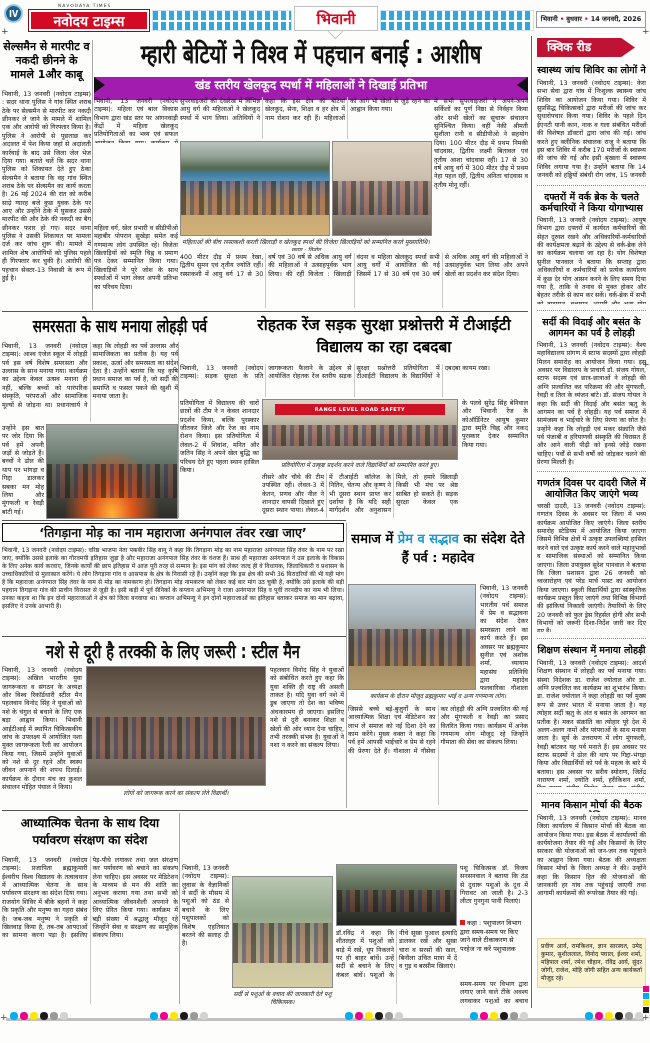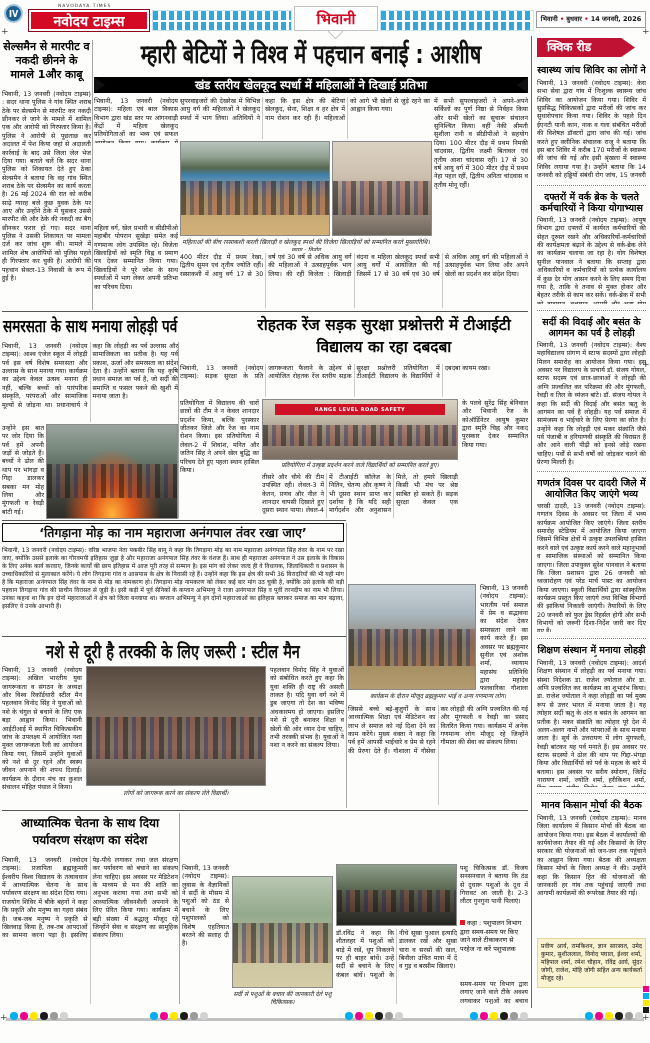--- a/index.html
+++ b/index.html
@@ -63,37 +63,37 @@
 
   <div class="abs vr" style="left:92px;top:40px;height:270px;"></div>
   <div class="abs vr" style="left:178px;top:342px;height:176px;"></div>
   <div class="abs vr" style="left:346px;top:523px;height:285px;"></div>
   <div class="abs vr" style="left:179px;top:813px;height:191px;"></div>
 
   <div class="abs hl center" style="left:2px;top:40px;width:89px;height:46px;font-size:11px;line-height:1.28;">सेल्समैन से मारपीट व नकदी छीनने के मामले 1और काबू</div>
   <div class="abs body" style="left:2px;top:90px;width:89px;height:219px;">भिवानी, 13 जनवरी (नवोदय टाइम्स) : सदर थाना पुलिस ने गांव स्थित शराब ठेके पर सेल्समैन से मारपीट कर नकदी छीनकर ले जाने के मामले में शामिल एक और आरोपी को गिरफ्तार किया है। पुलिस ने आरोपी से पूछताछ कर अदालत में पेश किया जहां से अदालती कार्रवाई के बाद उसे जिला जेल भेज दिया गया। बताते चलें कि सदर थाना पुलिस को शिकायत देते हुए ठेका सेल्समैन ने बताया कि वह गांव स्थित शराब ठेके पर सेल्समैन का कार्य करता है। 26 मई 2024 की रात को करीब साढ़े ग्यारह बजे कुछ युवक ठेके पर आए और उन्होंने ठेके में घुसकर उससे मारपीट की और ठेके की नकदी का बैग छीनकर फरार हो गए। सदर थाना पुलिस ने उसकी शिकायत पर मामला दर्ज कर जांच शुरू की। मामले में शामिल शेष आरोपियों को पुलिस पहले ही गिरफ्तार कर चुकी है। आरोपी की पहचान सेक्टर-13 निवासी के रूप में हुई है।</div>
 
   <div class="abs center nowrap" style="left:94px;top:40px;width:434px;height:34px;font-size:20px;font-weight:bold;overflow:visible;"><span class="cond">म्हारी बेटियों ने विश्व में पहचान बनाई : आशीष</span></div>
-  <div class="abs" style="left:94px;top:77px;width:434px;height:16px;background:#000000;">
+  <div class="abs" style="left:94px;top:77px;width:434px;height:23px;background:#a21caf;">
     <div class="banner-tri abs" style="left:0;top:0;border-left:11px solid #111;"></div>
     <div class="banner-tri abs" style="right:0;top:0;border-right:11px solid #111;"></div>
     <div class="center nowrap" style="color:#fff;font-size:11.5px;font-weight:bold;line-height:16px;">खंड स्तरीय खेलकूद स्पर्धा में महिलाओं ने दिखाई प्रतिभा</div>
   </div>
   <div class="abs body" style="left:94px;top:97px;width:84px;height:46px;">भिवानी, 13 जनवरी (नवोदय टाइम्स): महिला एवं बाल विकास विभाग द्वारा खंड स्तर पर आंगनवाड़ी केंद्रों में महिला खेलकूद प्रतियोगिताओं का भव्य एवं सफल आयोजन किया गया। कार्यक्रम में मुख्य अतिथि के रूप में बाढड़ा एसडीएम आरती वर्मा, खंड अधिकारी व अन्य मौजूद रहे।</div>
   <div class="abs body" style="left:94px;top:224px;width:84px;height:85px;">महिला वर्ग, खेल प्रभारी व सीडीपीओ महाबीर पोपरान सुखेड़ा समेत कई गणमान्य लोग उपस्थित रहे। विजेता खिलाड़ियों को स्मृति चिह्न व प्रमाण पत्र देकर सम्मानित किया गया। खिलाड़ियों ने पूरे जोश के साथ स्पर्धाओं में भाग लेकर अपनी प्रतिभा का परिचय दिया।</div>
   <div class="abs body c3" style="left:180px;top:97px;width:250px;height:42px;">सुपरवाइजरों की देखरेख में विभिन्न आयु वर्ग की महिलाओं ने खेलकूद स्पर्धा में भाग लिया। अतिथियों ने कहा कि इस क्षेत्र की बेटियां खेलकूद, सेना, शिक्षा व हर क्षेत्र में नाम रोशन कर रही हैं। महिलाओं को आगे भी खेलों से जुड़े रहने का आह्वान किया गया।</div>
   <div class="abs body" style="left:434px;top:97px;width:94px;height:152px;">में सभी सुपरवाइजरों ने अपने-अपने सर्किलों का पूर्ण निष्ठा से निर्वहन किया और सभी खेलों का सुचारू संचालन सुनिश्चित किया। वहीं नेकी श्रीमती सुशीला रानी व सीडीपीओ ने सहयोग दिया। 100 मीटर दौड़ में प्रथम निमकी चांदवास, द्वितीय लक्ष्मी बितावल एवं तृतीय आशा चांदवास रहीं। 17 से 30 वर्ष आयु वर्ग में 300 मीटर दौड़ में प्रथम नेहा पहल रहीं, द्वितीय अनिता चांदवास व तृतीय मोनू रहीं।</div>
   <div class="abs ph ph-tug" style="left:180px;top:141px;width:150px;height:95px;"></div>
   <div class="abs ph ph-award" style="left:332px;top:141px;width:100px;height:95px;"></div>
   <div class="abs caption" style="left:180px;top:238px;width:252px;height:13px;">महिलाओं की बीच रस्साकशी करती खिलाड़ी व खेलकूद स्पर्धा की विजेता खिलाड़ियों को सम्मानित करते मुख्यातिथि। छाया : विनोद</div>
   <div class="abs body c4" style="left:180px;top:253px;width:348px;height:55px;">400 मीटर दौड़ में प्रथम रेखा, द्वितीय सुमन एवं तृतीय ज्योति रहीं। रस्साकशी में आयु वर्ग 17 से 30 वर्ष एवं 30 वर्ष से अधिक आयु वर्ग की महिलाओं ने उत्साहपूर्वक भाग लिया। की रहीं विजेता : खिलाड़ी वंदना व महिला खेलकूद स्पर्धा सभी आयु वर्गों में आयोजित की गई जिसमें 17 से 30 वर्ष एवं 30 वर्ष से अधिक आयु वर्ग की महिलाओं ने उत्साहपूर्वक भाग लिया और अपने खेलों का प्रदर्शन कर संदेश दिया।</div>
 
   <div class="abs hr" style="left:2px;top:311px;width:526px;"></div>
 
-  <div class="abs hl nowrap" style="left:3px;top:317px;width:234px;height:22px;font-size:13.5px;overflow:visible;"><span class="cond">समरसता के साथ मनाया लोहड़ी पर्व</span></div>
+  <div class="abs hl nowrap" style="left:3px;top:317px;width:234px;height:22px;font-size:13.5px;overflow:visible;text-align:center;"><span class="cond">समरसता के साथ मनाया लोहड़ी पर्व</span></div>
   <div class="abs body c2" style="left:2px;top:342px;width:176px;height:80px;">भिवानी, 13 जनवरी (नवोदय टाइम्स): आश्व एंजेल स्कूल में लोहड़ी पर्व इस वर्ष विशेष समरसता और उल्लास के साथ मनाया गया। कार्यक्रम का उद्देश्य केवल उत्सव मनाना ही नहीं, बल्कि बच्चों को पारंपरिक संस्कृति, परंपराओं और सामाजिक मूल्यों से जोड़ना था। प्रधानाचार्य ने कहा कि लोहड़ी का पर्व उल्लास और सामाजिकता का प्रतीक है। यह पर्व प्रकाश, ऊर्जा और समरसता का संदेश देता है। उन्होंने बताया कि यह कृषि प्रधान समाज का पर्व है, जो सर्दी की समाप्ति व फसल पकने की खुशी में मनाया जाता है।</div>
   <div class="abs body" style="left:2px;top:424px;width:42px;height:94px;">उन्होंने इस बात पर जोर दिया कि पर्व हमें अपनी जड़ों से जोड़ते हैं। बच्चों ने ढोल की थाप पर भांगड़ा व गिद्दा डालकर सबका मन मोह लिया और मूंगफली व रेवड़ी बांटी गई।</div>
   <div class="abs ph ph-bonfire" style="left:46px;top:424px;width:132px;height:95px;"></div>
 
   <div class="abs hl center" style="left:240px;top:315px;width:288px;height:47px;font-size:15.5px;line-height:1.4;">रोहतक रेंज सड़क सुरक्षा प्रश्नोत्तरी में टीआईटी विद्यालय का रहा दबदबा</div>
   <div class="abs body c4" style="left:180px;top:364px;width:348px;height:33px;">भिवानी, 13 जनवरी (नवोदय टाइम्स): सड़क सुरक्षा के प्रति जागरूकता फैलाने के उद्देश्य से आयोजित रोहतक रेंज स्तरीय सड़क सुरक्षा प्रश्नोत्तरी प्रतियोगिता में टीआईटी विद्यालय के विद्यार्थियों ने दबदबा कायम रखा।</div>
   <div class="abs body" style="left:180px;top:399px;width:79px;height:118px;">प्रतियोगिता में विद्यालय की चारों छात्रों की टीम ने न केवल शानदार प्रदर्शन किया, बल्कि पुरस्कार जीतकर जिले और रेंज का नाम रोशन किया। इस प्रतियोगिता में लेवल-2 में शिवांश, मनित और जतिन सिंह ने अपने खेल बुद्धि का परिचय देते हुए पहला स्थान हासिल किया।</div>
   <div class="abs ph ph-road" style="left:262px;top:399px;width:196px;height:61px;">
     <div style="position:absolute;left:6%;top:4px;width:88%;height:11px;background:#cf1126;color:#fff;font-size:5px;font-weight:bold;text-align:center;line-height:11px;letter-spacing:.5px;">RANGE LEVEL ROAD SAFETY</div>
   </div>
@@ -107,20 +107,23 @@
   <div class="abs body" style="left:2px;top:546px;width:342px;height:87px;font-size:6px;">भिवानी, 13 जनवरी (नवोदय टाइम्स): वरिष्ठ भाजपा नेता पकबीर सिंह बानू ने कहा कि तिगड़ाना मोड़ का नाम महाराजा अनंगपाल सिंह तंवर के नाम पर रखा जाए, क्योंकि उससे इलाके का गौरवमयी इतिहास जुड़ा है और महाराजा अनंगपाल सिंह तंवर के वंशज हैं। साथ ही महाराजा अनंगपाल ने उस इलाके के विकास के लिए अनेक कार्य करवाए, जिनके कार्यों की छाप इतिहास में आज पूरी तरह से सम्मान है। इस मांग को लेकर जल्द ही वे विधायक, जिलाधिकारी व प्रशासन के उच्चाधिकारियों से मुलाकात करेंगे। ये लोग तिगड़ाना गांव व आसपास के क्षेत्र के निवासी रहे हैं। उन्होंने कहा कि इस क्षेत्र की सभी 36 बिरादरियों की भी यही मांग है कि महाराजा अनंगपाल सिंह तंवर के नाम से मोड़ का नामकरण हो। तिगड़ाना मोड़ नामकरण को लेकर कई बार मांग उठ चुकी है, क्योंकि उसे इलाके की बड़ी पहचान तिगड़ाना गांव की प्राचीन विरासत से जुड़ी है। इसी कड़ी में पूर्व सैनिकों के कप्तान अभिमन्यु ने राजा अनंगपाल सिंह व पूर्वी तरनदीप का नाम भी लिया। उनका कहना था कि इन दोनों महाराजाओं ने क्षेत्र को जिला बनवाया था। कप्तान अभिमन्यु ने इन दोनों महाराजाओं का इतिहास बताकर समाज का मान बढ़ाया, इसलिए वे उनके आभारी हैं।</div>
 
   <div class="abs hr" style="left:2px;top:636px;width:344px;"></div>
 
   <div class="abs center nowrap" style="left:2px;top:640px;width:342px;height:22px;font-size:14.5px;font-weight:bold;overflow:visible;"><span class="cond">नशे से दूरी है तरक्की के लिए जरूरी : स्टील मैन</span></div>
   <div class="abs body" style="left:2px;top:666px;width:80px;height:142px;">भिवानी, 13 जनवरी (नवोदय टाइम्स): अखिल भारतीय युवा जागरूकता व संगठन के अध्यक्ष और विश्व रिकॉर्डधारी स्टील मैन पहलवान विनोद सिंह ने युवाओं को नशे के चंगुल से बचाने के लिए एक बड़ा आह्वान किया। भिवानी आईटीआई में स्थापित चिकित्सकीय जांच के उपलक्ष्य में आयोजित नशा मुक्त जागरूकता रैली का आयोजन किया गया, जिसमें उन्होंने युवाओं को नशे से दूर रहने और स्वस्थ जीवन अपनाने की शपथ दिलाई। कार्यक्रम के दौरान मंच का कुशल संचालन मोहित पंघाल ने किया।</div>
   <div class="abs ph ph-students" style="left:86px;top:666px;width:180px;height:120px;"></div>
   <div class="abs caption" style="left:86px;top:789px;width:180px;height:11px;">लोगों को जागरूक करने का संकल्प लेते विद्यार्थी।</div>
   <div class="abs body" style="left:270px;top:666px;width:74px;height:142px;">पहलवान विनोद सिंह ने युवाओं को संबोधित करते हुए कहा कि युवा शक्ति ही राष्ट्र की असली ताकत है। यदि युवा वर्ग नशे में डूब जाएगा तो देश का भविष्य अंधकारमय हो जाएगा। इसलिए नशे से दूरी बनाकर शिक्षा व खेलों की ओर ध्यान देना चाहिए, तभी तरक्की संभव है। युवाओं ने नशा न करने का संकल्प लिया।</div>
 
+  <div class="abs hl center" style="left:350px;top:530px;width:176px;height:48px;font-size:13px;line-height:1.45;">
+    <span>समाज में </span><span class="blue">प्रेम व सद्भाव</span><span> का संदेश देते हैं पर्व : महादेव</span>
+  </div>
   <div class="abs ph ph-samaj" style="left:348px;top:584px;width:128px;height:106px;"></div>
   <div class="abs body" style="left:480px;top:584px;width:48px;height:106px;">भिवानी, 13 जनवरी (नवोदय टाइम्स): भारतीय पर्व समाज में प्रेम व सद्भावना का संदेश देकर समरसता लाने का कार्य करते हैं। इस अवसर पर ब्रह्मकुमार सुनील एवं अशोक शर्मा, व्यायाम महासंघ प्रतिनिधि द्वारा महादेव फुलवारिका गौशाला में लोहड़ी पर्व मनाया गया।</div>
   <div class="abs caption" style="left:348px;top:692px;width:180px;height:11px;">कार्यक्रम के दौरान मौजूद ब्रह्मकुमार भाई व अन्य गणमान्य लोग।</div>
   <div class="abs body c2" style="left:348px;top:705px;width:180px;height:100px;">जिससे बच्चे बड़े-बुजुर्गों के साथ आध्यात्मिक शिक्षा एवं मेडिटेशन का लाभ ले समाज को नई दिशा देने का काम करेंगे। मुख्य वक्ता ने कहा कि पर्व हमें आपसी भाईचारे व प्रेम से रहने की प्रेरणा देते हैं। गौशाला में गौसेवा कर लोहड़ी की अग्नि प्रज्वलित की गई और मूंगफली व रेवड़ी का प्रसाद वितरित किया गया। कार्यक्रम में अनेक गणमान्य लोग मौजूद रहे जिन्होंने गौमाता की सेवा का संकल्प लिया।</div>
 
   <div class="abs hr" style="left:2px;top:810px;width:526px;"></div>
 
   <div class="abs hl center" style="left:2px;top:815px;width:176px;height:38px;font-size:12px;line-height:1.4;">आध्यात्मिक चेतना के साथ दिया पर्यावरण संरक्षण का संदेश</div>
   <div class="abs body c2" style="left:2px;top:856px;width:176px;height:148px;">भिवानी, 13 जनवरी (नवोदय टाइम्स): प्रजापिता ब्रह्माकुमारी ईश्वरीय विश्व विद्यालय के तत्वावधान में आध्यात्मिक चेतना के साथ पर्यावरण संरक्षण का संदेश दिया गया। राजयोग शिविर में बीके बहनों ने कहा कि प्रकृति और मनुष्य का गहरा संबंध है। जब-जब मनुष्य ने प्रकृति से खिलवाड़ किया है, तब-तब आपदाओं का सामना करना पड़ा है। इसलिए पेड़-पौधे लगाकर तथा जल संरक्षण कर पर्यावरण को बचाने का संकल्प लेना चाहिए। इस अवसर पर मेडिटेशन के माध्यम से मन की शांति का अनुभव कराया गया तथा सभी को आध्यात्मिक जीवनशैली अपनाने के लिए प्रेरित किया गया। कार्यक्रम में बड़ी संख्या में श्रद्धालु मौजूद रहे जिन्होंने सेवा व संरक्षण का सामूहिक संकल्प लिया।</div>
 

